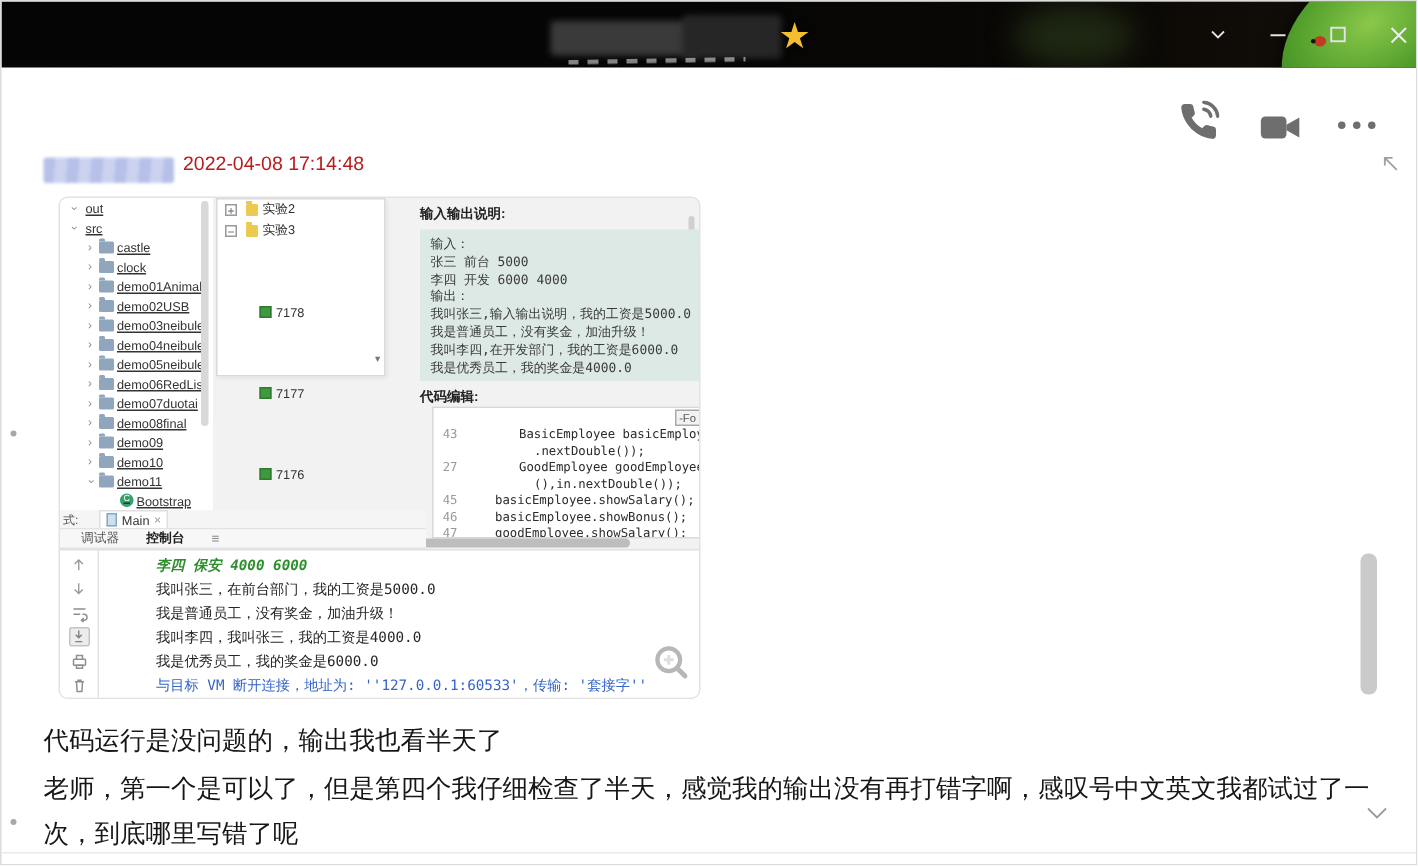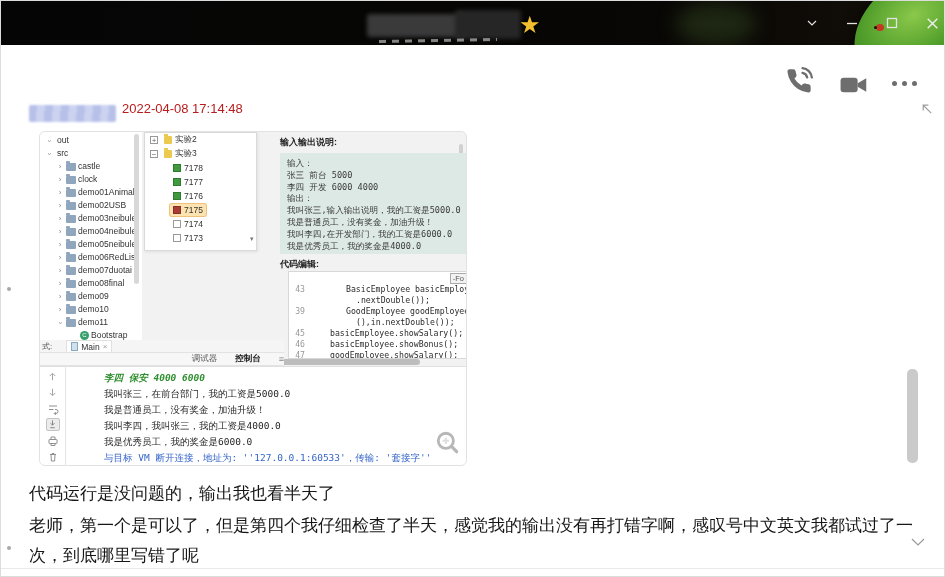--- a/index.html
+++ b/index.html
@@ -30,36 +30,36 @@
   .collapse-btn { position:absolute; left:918px; top:100px; background:none; border:none; cursor:pointer; }
 
   
   .sender-redact { position:absolute; left:28px; top:104px; width:87px; height:17px; border-radius:2px; background:repeating-linear-gradient(95deg,#b7c0e8 0 8px,#ccd3f0 8px 16px); filter:blur(1px); }
   .timestamp { position:absolute; left:121px; top:100px; font-size:13px; color:#b91c1c; }
 
   
   .shot { position:absolute; left:38px; top:130px; width:428px; height:335px; background:#f2f2f2; border:1px solid #e2e2e2; border-radius:6px; overflow:hidden; cursor:pointer; }
 
   .tree-panel { position:absolute; left:0; top:0; width:102px; height:208px; background:#fff; overflow:hidden; }
-  .trow { height:13px; display:flex; align-items:flex-end; gap:2px; font-size:8.5px; color:#333; white-space:nowrap; }
+  .trow { height:13px; display:flex; align-items:center; gap:2px; font-size:8.5px; color:#333; white-space:nowrap;text-decoration:underline; }
   .p0 { padding-left:5px; } .p1 { padding-left:16px; } .p2 { padding-left:30px; }
   .chev { width:8px; flex:none; display:inline-block; color:#8a8a8a; font-size:8px; text-align:center; line-height:8px; }
   .chev::before { content:"\203A"; display:inline-block; }
   .ce::before { transform:rotate(90deg); }
   .cn { visibility:hidden; }
   .ficon { width:10px; height:8px; border-radius:1px; position:relative; flex:none; background:#8fa6bd; }
   .ficon::before { content:""; position:absolute; top:-2px; left:0; width:4px; height:2px; background:inherit; border-radius:1px 1px 0 0; }
   .folder-blue { background:#4a82d6; } .folder-orange { background:#efa93c; }
   .classicon { width:9px; height:9px; border-radius:50%; background:#35a06b; color:#fff; font-size:6px; line-height:9px; text-align:center; }
   .classicon::before { content:"C"; }
   .tree-scroll { position:absolute; left:94px; top:2px; width:5px; height:150px; background:#d8d8d8; border-radius:3px; }
 
   .exp-panel { position:absolute; left:104px; top:0; width:113px; height:119px; background:#fff; border:1px solid #d9d9d9; box-shadow:1px 1px 3px rgba(0,0,0,.08); }
   .erow { height:14px; display:flex; align-items:center; font-size:8.5px; color:#333; white-space:nowrap; }
-  .group { padding-left:5px; } .item { padding-left:17px; }
+  .group { padding-left:5px; } .item { padding-left:17px;margin-top:40px; }
   .mark { flex:none; margin-right:3px; text-align:center; color:#666; font-size:8px; line-height:7px; }
   .group .mark { width:8px; height:8px; border:1px solid #999; background:#fff; }
   .item .mark { width:5px; }
   .hl { display:inline-flex; align-items:center; gap:3px; padding:0 3px; height:12px; border-radius:2px; }
   .selrow { background:#fce3b0; box-shadow:0 0 0 1px #eec27b; }
   .eicon { width:8px; height:8px; flex:none; }
   .folder-yellow { background:#ecc94f; border-radius:1px; position:relative; }
   .folder-yellow::before { content:""; position:absolute; top:-2px; left:0; width:4px; height:2px; background:#ecc94f; }
   .sq-green { background:#3f9a3f; border:1px solid #2f7a2f; }
   .sq-red { background:#a83c34; border:1px solid #8a2e28; }
@@ -79,21 +79,21 @@
   .lnum { width:16px; flex:none; text-align:right; margin-right:5px; color:#999; }
   .ind1 { margin-left:20px; } .ind2 { margin-left:36px; } .ind3 { margin-left:46px; }
   .kw { color:#c9399f; }
   .hscroll { position:absolute; left:102px; top:227px; width:278px; height:6px; background:#bdbdbd; border-radius:3px; }
 
   .strip-main { position:absolute; left:0; top:208px; width:244px; height:13px; background:#f5f5f5; border-bottom:1px solid #e3e3e3; display:flex; align-items:center; font-size:8.5px; color:#333; }
   .clipped { margin-left:2px; color:#555; font-size:8px; }
   .main-tab { margin-left:14px; display:flex; align-items:center; gap:3px; background:#fff; padding:0 4px; height:12px; border:1px solid #e0e0e0; border-bottom:none; }
   .fileicon { width:7px; height:9px; background:#cfe0ef; border:1px solid #8aa7c0; }
   .tab-close { color:#999; font-size:8px; }
-  .strip-tabs { position:absolute; left:0; top:221px; width:244px; height:13px; background:#f7f7f7; border-bottom:1px solid #e3e3e3; display:flex; align-items:center; font-size:8.5px;justify-content:flex-end; }
+  .strip-tabs { position:absolute; left:0; top:221px; width:244px; height:13px; background:#f7f7f7; border-bottom:1px solid #e3e3e3; display:flex; align-items:center; font-size:8.5px; }
   .ctab1 { margin-left:14px; color:#555; }
   .ctab2 { margin-left:18px; color:#1a1a1a; font-weight:bold; }
   .hamb { margin-left:18px; color:#888; font-size:9px; }
 
   .console { position:absolute; left:0; top:234px; width:428px; height:101px; background:#fff; border-top:1px solid #e0e0e0; }
   .ctoolbar { position:absolute; left:0; top:0; width:26px; height:101px; border-right:1px solid #e4e4e4; display:flex; flex-direction:column; align-items:center; padding-top:3px; gap:3px; }
   .tbtn { width:14px; height:13px; display:flex; align-items:center; justify-content:center; background:none; border:none; cursor:pointer; }
   .tbtn.active { background:#ececec; border:1px solid #c4c4c4; border-radius:2px; }
   .cbody { position:absolute; left:64px; top:3px; font-family:"DejaVu Sans Mono",monospace; font-size:9.5px; line-height:16px; white-space:nowrap; }
   .cin { color:#2f8f2f; font-style:italic; font-weight:bold; }
@@ -370,21 +370,21 @@
             <span class="lnum">43</span>
             <span class="ind2"><span>BasicEmployee basicEmployee=</span></span>
           </div>
 
           <div class="crow">
             <span class="lnum"></span>
             <span class="ind3"><span>.nextDouble());</span><span class="kw"></span></span>
           </div>
 
           <div class="crow">
-            <span class="lnum">39</span>
+            <span class="lnum">27</span>
             <span class="ind2"><span>GoodEmployee goodEmployee=</span></span>
           </div>
 
           <div class="crow">
             <span class="lnum"></span>
             <span class="ind3"><span>(),in.nextDouble());</span><span class="kw"></span></span>
           </div>
 
           <div class="crow">
             <span class="lnum">45</span>

